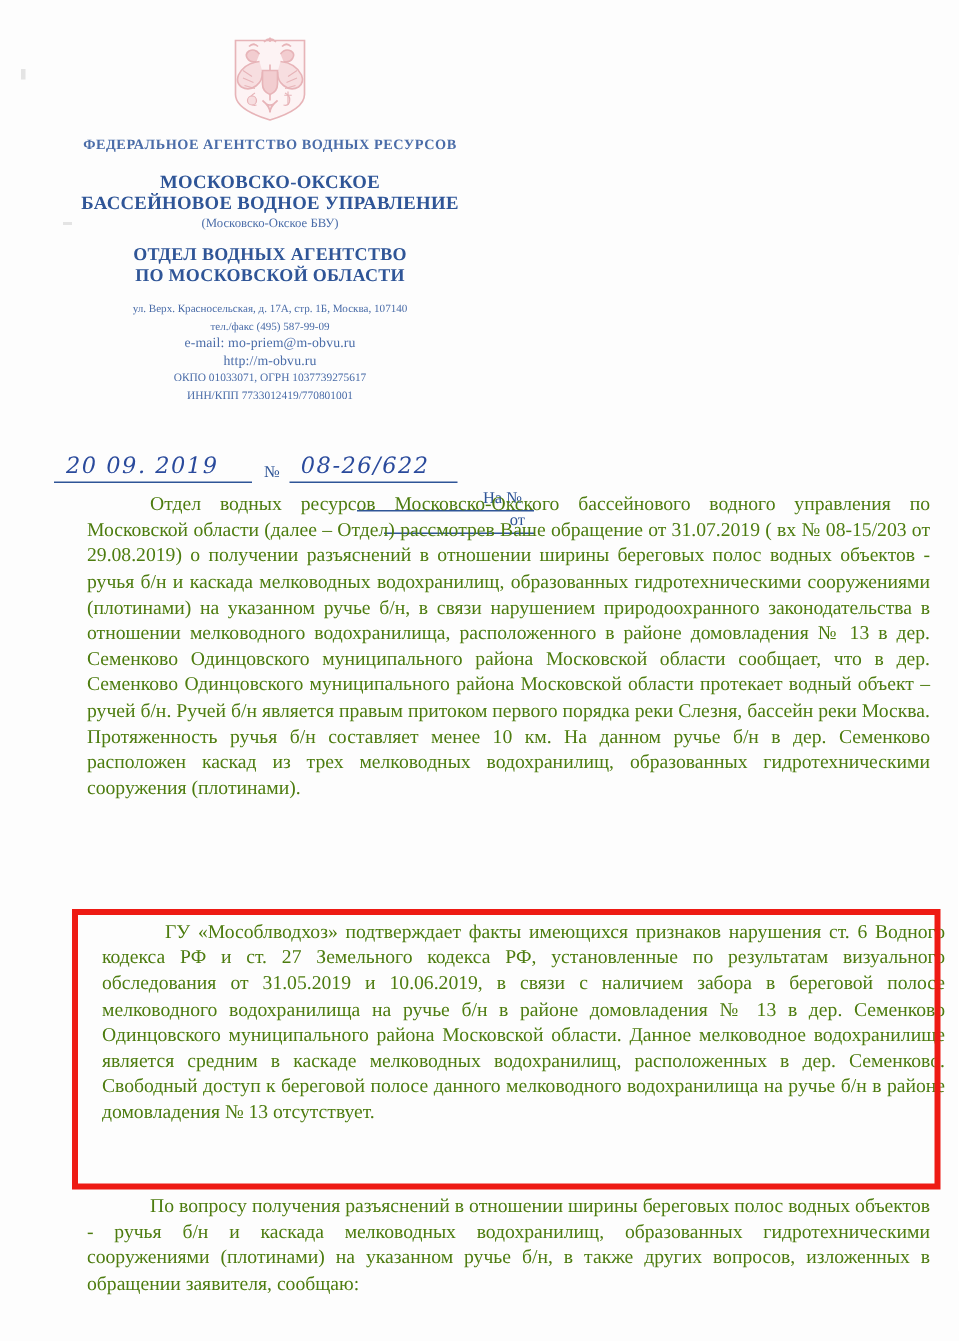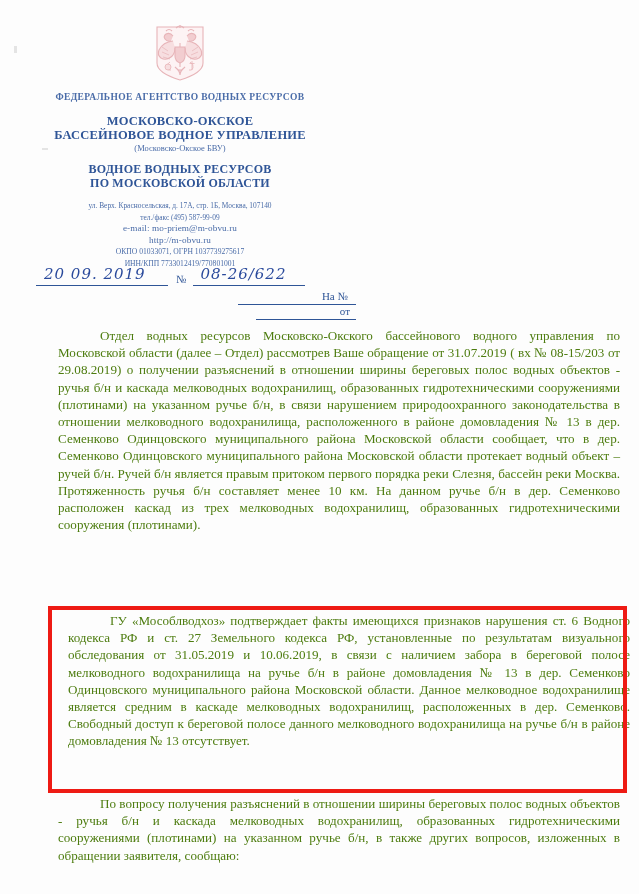--- a/index.html
+++ b/index.html
@@ -88,20 +88,21 @@
     position: absolute;
     left: 36px;
     top: 262px;
     width: 320px;
     color: #2f5597;
   }
   .ref-row {
     display: flex;
     align-items: flex-end;
     height: 24px;
+    margin-top: 36px;
   }
   .ref-row.second { height: 22px; margin-top: 4px; flex-direction: column; }
 
   .hand {
     font-family: "DejaVu Serif", serif;
     font-style: italic;
     font-size: 15px;
     color: #2a4a9c;
     letter-spacing: 1px;
     white-space: nowrap;
@@ -243,21 +244,21 @@
 
     <div class="agency-line">ФЕДЕРАЛЬНОЕ АГЕНТСТВО ВОДНЫХ РЕСУРСОВ</div>
 
     <div class="org-name">
       <div>МОСКОВСКО-ОКСКОЕ</div>
       <div>БАССЕЙНОВОЕ ВОДНОЕ УПРАВЛЕНИЕ</div>
     </div>
     <div class="org-abbr">(Московско-Окское БВУ)</div>
 
     <div class="dept-name">
-      <div>ВОДНОЕ ВОДНЫХ РЕСУРСОВ</div>
+      <div>ОТДЕЛ ВОДНЫХ АГЕНТСТВО</div>
       <div>ПО МОСКОВСКОЙ ОБЛАСТИ</div>
     </div>
 
     <div class="contacts">
       <div class="small">ул. Верх. Красносельская, д. 17А, стр. 1Б, Москва, 107140</div>
       <div class="small">тел./факс (495) 587-99-09</div>
       <div class="mid">e-mail: mo-priem@m-obvu.ru</div>
       <div class="mid">http://m-obvu.ru</div>
       <div class="codes">ОКПО 01033071, ОГРН 1037739275617</div>
       <div class="codes">ИНН/КПП 7733012419/770801001</div>

